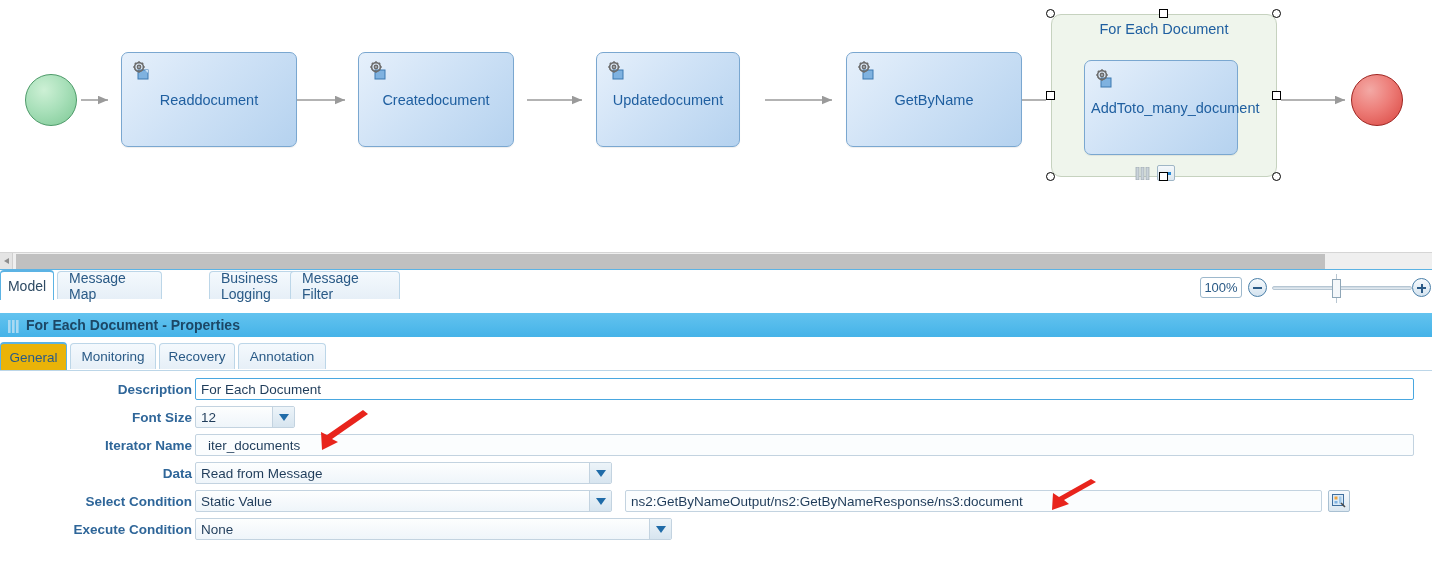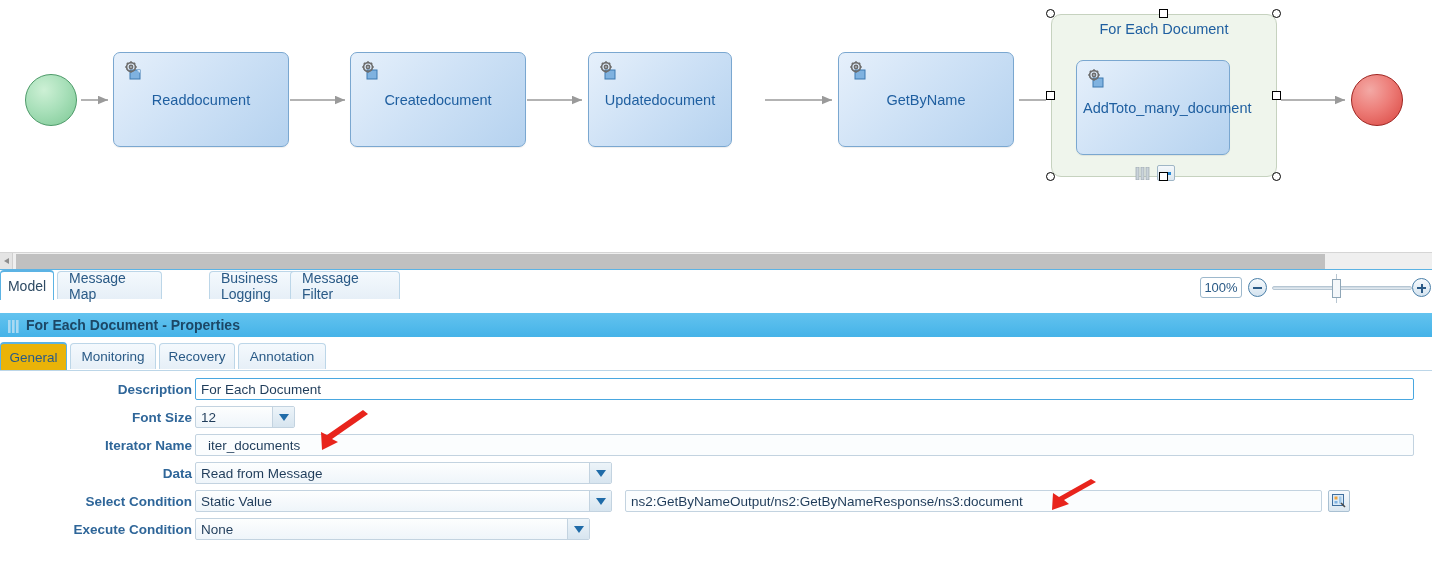--- a/index.html
+++ b/index.html
@@ -15,20 +15,21 @@
   
   #canvas { position: absolute; left: 0; top: 0; width: 1432px; height: 240px; background: #fff; }
   #canvas svg { position: absolute; left: 0; top: 0; }
 
   .node {
     position: absolute;
     border: 1px solid #7aa7d0;
     border-radius: 7px;
     background: linear-gradient(135deg, #e6f0fb 0%, #cfe2f6 45%, #b5d2ef 100%);
     box-shadow: 0 1px 1px rgba(0,0,0,.07);
+    margin-left: 8px;
   }
   .node .node-label {
     position: absolute; left: 0; right: 0; top: 50%;
     transform: translateY(-50%);
     text-align: center;
     color: #1f5fa0;
     font-size: 14.5px;
     line-height: 17px;
     padding: 0 6px;
   }
@@ -247,21 +248,21 @@
           <g fill="none" stroke="#6d6d6d" stroke-width="1.6">
             <circle cx="9" cy="8" r="4.4"></circle>
             <circle cx="9" cy="8" r="1.6"></circle>
             <path d="M9 2.2v1.6M9 12.2v1.6M3.2 8h1.6M13.2 8h1.6M4.9 3.9l1.1 1.1M12 10l1.1 1.1M13.1 3.9L12 5M6 10l-1.1 1.1"></path>
           </g>
         </svg>
       </span>
       <span class="node-label">Readdocument</span>
     </div>
 
-    <div class="node" style="left:350px; top:52px; width:176px; height:95px;">
+    <div class="node" style="left:350px; top:52px; width:156px; height:95px;">
       <span class="gear-ic">
         <svg viewBox="0 0 22 22" width="22" height="22">
           <rect x="8" y="11" width="10" height="9" fill="#7fb2e0" stroke="#3c78b0" stroke-width="1"></rect>
           <g fill="none" stroke="#6d6d6d" stroke-width="1.6">
             <circle cx="9" cy="8" r="4.4"></circle>
               <circle cx="9" cy="8" r="1.6"></circle>
             <path d="M9 2.2v1.6M9 12.2v1.6M3.2 8h1.6M13.2 8h1.6M4.9 3.9l1.1 1.1M12 10l1.1 1.1M13.1 3.9L12 5M6 10l-1.1 1.1"></path>
           </g>
         </svg>
       </span>
@@ -432,21 +433,21 @@
       <rect x="2.5" y="2.5" width="3" height="3" fill="#f0a43c"></rect>
       <rect x="2.5" y="7" width="3" height="2.5" fill="#7fb2e0"></rect>
       <rect x="7" y="2.5" width="2.5" height="7" fill="#9fc8e8"></rect>
       <path d="M9 9 l4 4" stroke="#4a4a4a" stroke-width="1.6"></path>
     </svg>
   </span>
 
   <div class="frow" style="left:0px; top:518px; width:192px;">
     <span class="flabel">Execute Condition</span>
   </div>
-  <div class="fselect" style="left:195px; top:518px; width:395px;">
+  <div class="fselect" style="left:195px; top:518px; width:477px;">
     <span>None</span>
     <span class="caret"></span>
   </div>
 
   <svg class="arrow-annot" style="left:290px; top:410px;" width="100" height="48">
     <g transform="translate(2,2)">
       <path d="M76 2 L40 27 L46 30 L30 38 L29 20 L35 23 L71 -2 Z" fill="#e8241c"></path>
     </g>
   </svg>
 

